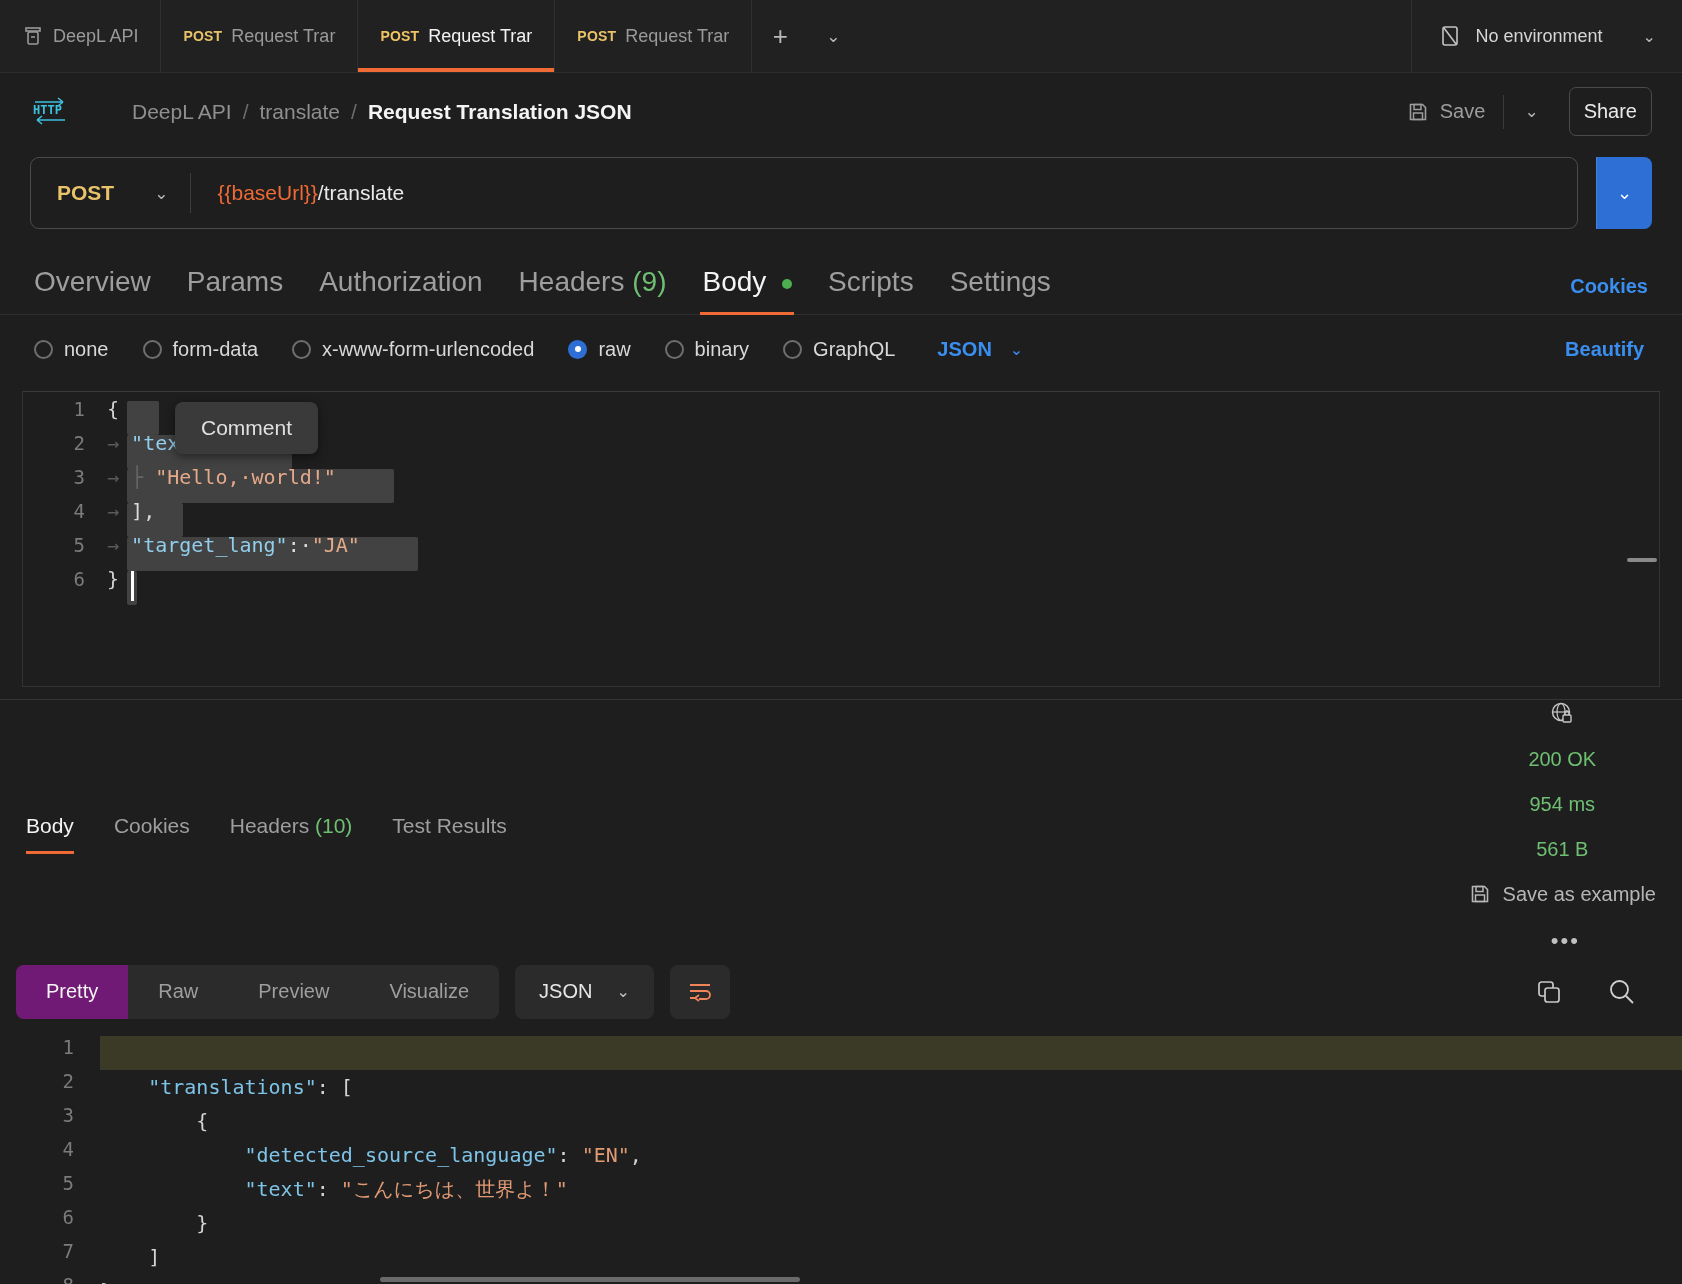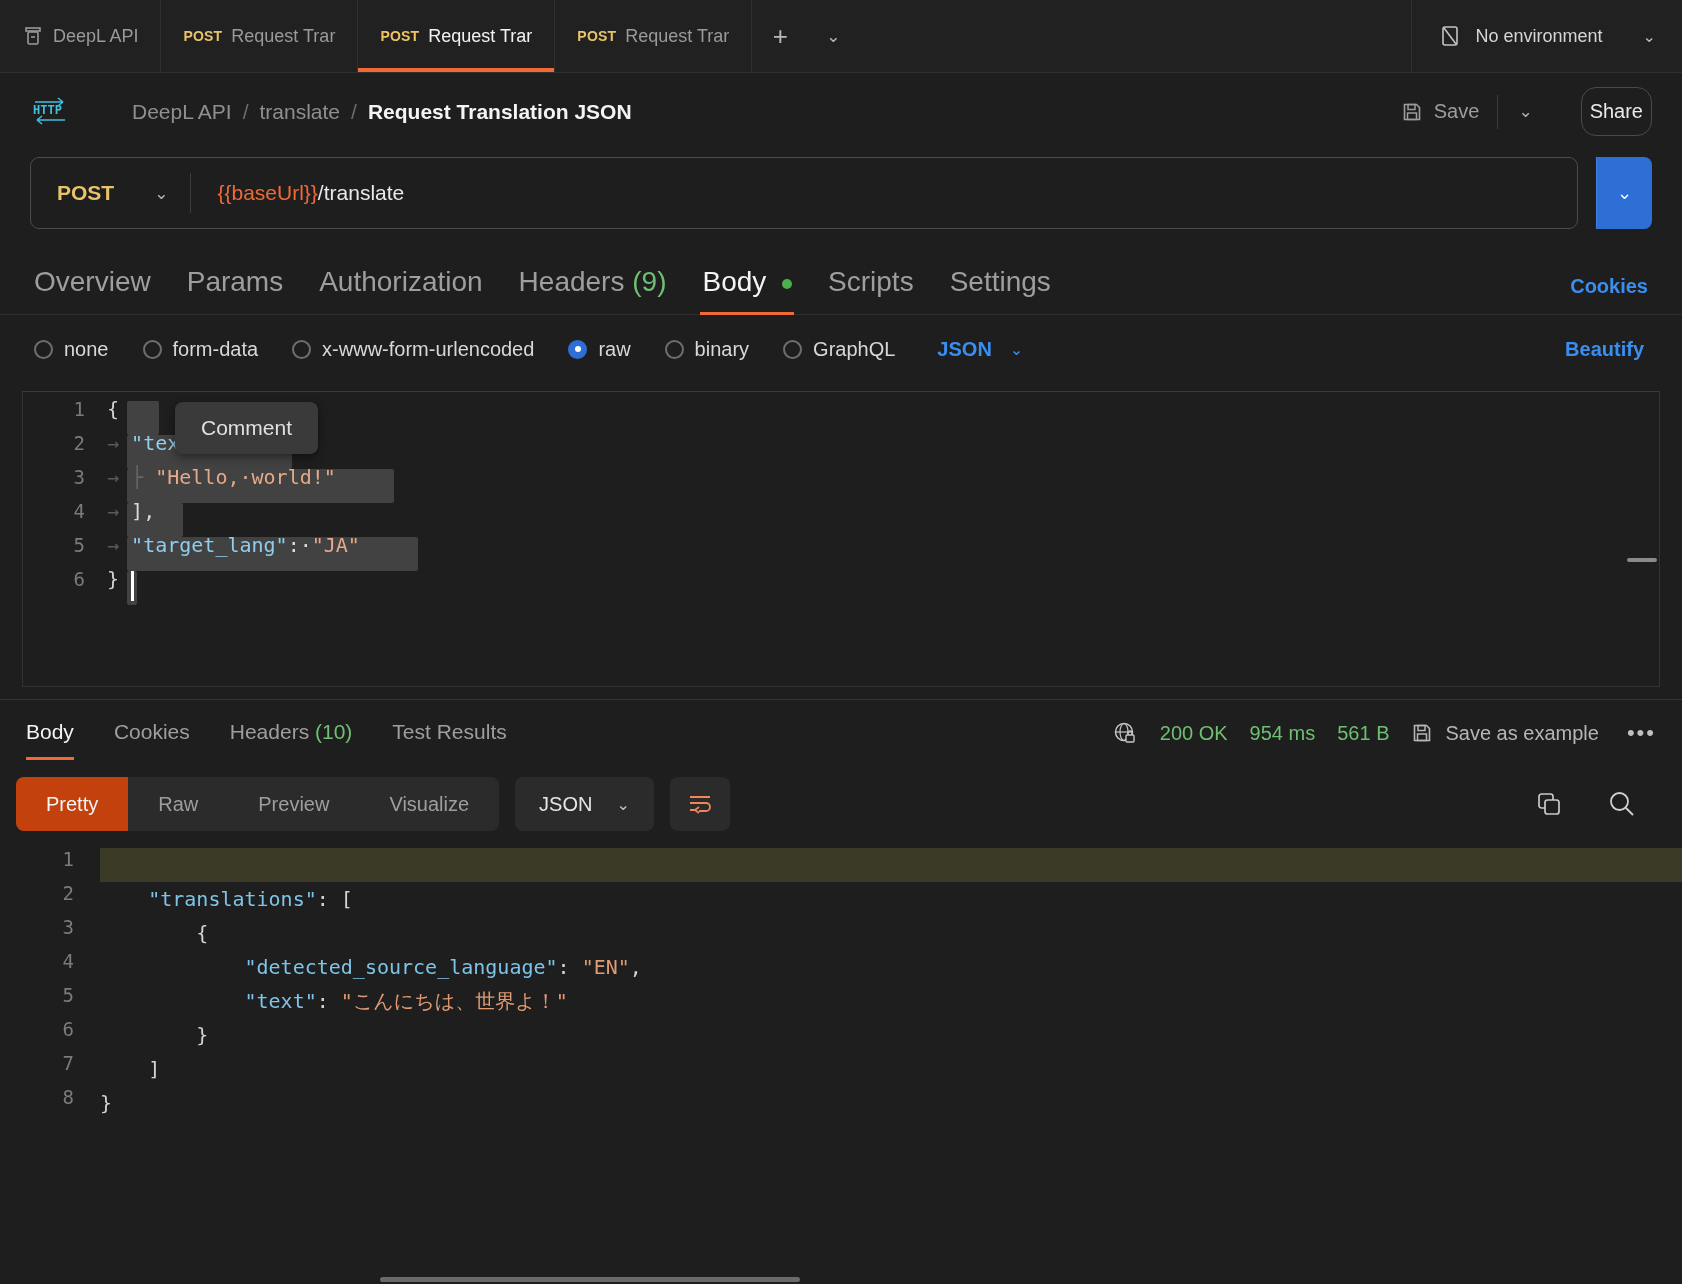--- a/index.html
+++ b/index.html
@@ -54,22 +54,22 @@
   .httpicon { margin-right: 18px; display:flex; align-items:center; }
   .crumbs { display:flex; align-items:center; gap: 11px; font-size: 21px; }
   .crumb { color:#8f8f8f; }
   .crumb.sep { color:#6d6d6d; }
   .crumb.cur { color:#f4f4f4; font-weight:bold; }
   .crumbright { margin-left:auto; display:flex; align-items:center; gap: 0; }
   .savebtn { display:flex; align-items:center; gap:11px; font-size:20px; color:#9d9d9d; padding: 6px 14px; }
   .vdiv { width:1px; height:34px; background:#3a3a3a; margin: 0 4px; }
   .savecaret { padding: 6px 16px; color:#b5b5b5; font-size:17px; }
   .sharebtn {
-    margin-left: 32px; border:1px solid #4a4a4a; border-radius:15px;
-    padding: 12px 8px; font-size:20px; color:#eaeaea;
+    margin-left: 14px; border:1px solid #4a4a4a; border-radius:7px;
+    padding: 12px 14px; font-size:20px; color:#eaeaea;
   }
 
   
   .urlrow { display:flex; align-items:center; padding: 0 30px; margin-top: 2px; flex: 0 0 82px; }
   .urlbox {
     flex:1; height: 72px; border:1px solid #4b4b4b; border-radius: 9px;
     display:flex; align-items:center; background:#1e1e1e;
   }
   .methodsel {
     display:flex; align-items:center; gap: 40px; padding: 0 22px 0 26px;
@@ -153,30 +153,30 @@
 
   
   .respdiv { height:1px; background:#343434; margin-top: 12px; }
   .resphdr {
     display:flex; align-items:center; padding: 0 26px; flex: 0 0 66px; position:relative;
   }
   .rstab { position:relative; padding: 18px 0 20px; margin-right: 40px; font-size:21px; color:#9e9e9e; }
   .rstab.active { color:#f4f4f4; }
   .rstab.active:after { content:""; position:absolute; left:0; right:0; bottom:4px; height:3px; background:#f06a35; }
   .rstab .cnt { color:#6fbf73; }
-  .respmeta { margin-left:auto; display:flex; align-items:center; gap: 22px; font-size:20px; }
+  .respmeta { margin-left:auto; display:flex; align-items:center; gap: 22px; font-size:20px;flex-direction:column; }
   .respmeta .ok { color:#6fbf73; }
   .respmeta .saveex { color:#b6b6b6; display:flex; align-items:center; gap:12px; }
   .respmeta .dots { color:#c0c0c0; font-size:22px; letter-spacing:2px; padding-left: 6px; }
 
   
   .resptools { display:flex; align-items:center; padding: 0 16px; flex: 0 0 76px; gap: 0; }
   .segwrap { display:flex; background:#2b2b2b; border-radius:8px; overflow:hidden; height:54px; }
   .seg { display:flex; align-items:center; padding: 0 30px; font-size:20px; color:#9e9e9e; }
-  .seg.active { background:#c2410c; color:#f4f4f4; }
+  .seg.active { background:#701a75; color:#f4f4f4; }
   .fmtsel {
     margin-left: 16px; display:flex; align-items:center; gap: 24px; height:54px;
     background:#2b2b2b; border-radius:8px; padding: 0 24px; font-size:20px; color:#e6e6e6;
   }
   .fmtsel .fcaret { font-size:16px; color:#c0c0c0; }
   .wrapbtn {
     margin-left: 16px; width:60px; height:54px; background:#2b2b2b; border-radius:8px;
     display:flex; align-items:center; justify-content:center;
   }
   .tool-right { margin-left:auto; display:flex; align-items:center; gap: 42px; padding-right: 28px; }

